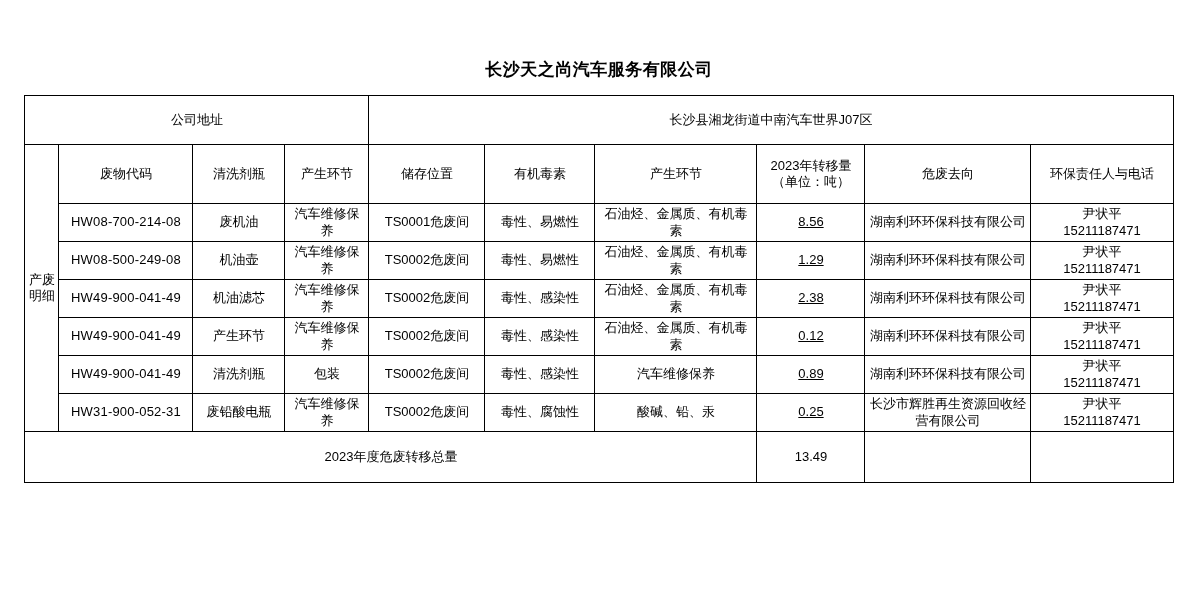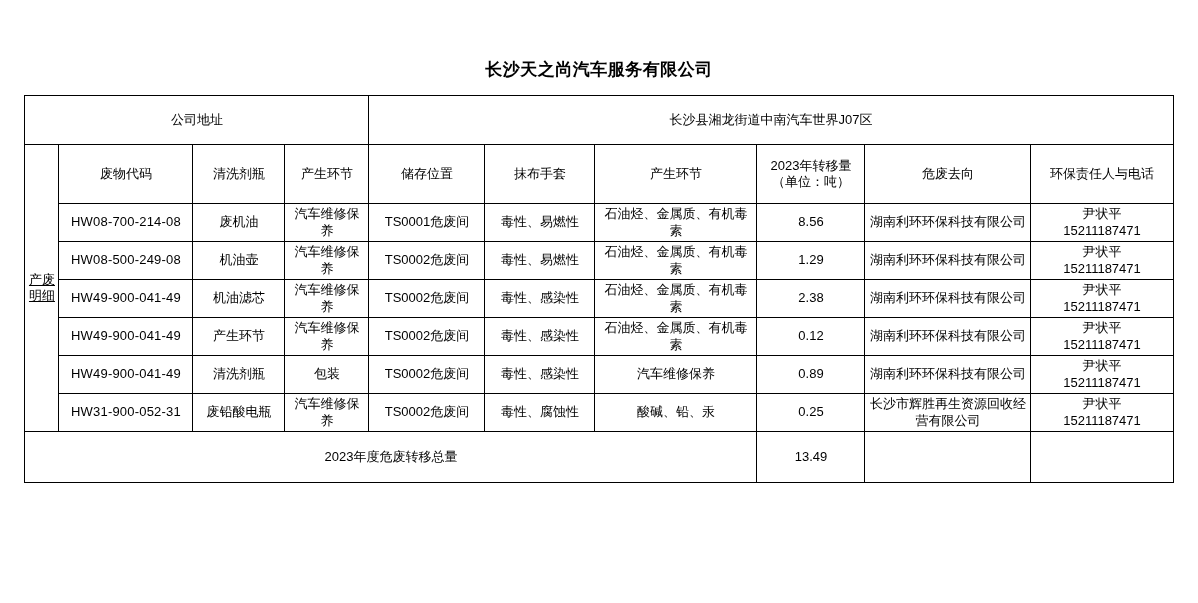--- a/index.html
+++ b/index.html
@@ -54,32 +54,31 @@
     font-size: 13.5px;
     font-weight: bold;
     height: 54px;
   }
   .vert-label {
     font-size: 18px;
     font-weight: bold;
     width: 34px;
     line-height: 1.45;
     padding: 0;
-    text-decoration: underline;
   }
   .vert-inner {
     writing-mode: horizontal-tb;
     display: block;
   }
   .row-cell {
     height: 38px;
   }
   .code-cell { font-size: 13.5px; letter-spacing: 0.2px; }
   .small-cell { font-size: 12.5px; }
-  .amount-cell { font-size: 14px; }
+  .amount-cell { font-size: 14px; text-decoration: underline; }
   .dest-cell { font-size: 12.5px; line-height: 1.22; }
   .person-cell { font-size: 12.5px; line-height: 1.3; }
   .total-label {
     font-size: 14.5px;
     height: 46px;
   }
   .total-value {
     font-size: 14.5px;
   }
   .w-code { width: 134px; }
@@ -119,21 +118,21 @@
       </tr>
 
       <tr>
         <td class="vert-label" rowspan="7">
           <span class="vert-inner">产废明细</span>
         </td>
         <td class="col-head">废物代码</td>
         <td class="col-head">清洗剂瓶</td>
         <td class="col-head">产生环节</td>
         <td class="col-head">储存位置</td>
-        <td class="col-head">抹布手套</td>
+        <td class="col-head">有机毒素</td>
         <td class="col-head">产生环节</td>
         <td class="col-head">
           <div>2023年转移量</div>
           <div>（单位：吨）</div>
         </td>
         <td class="col-head">危废去向</td>
         <td class="col-head">环保责任人与电话</td>
       </tr>
 
       <tr class="row-cell">

